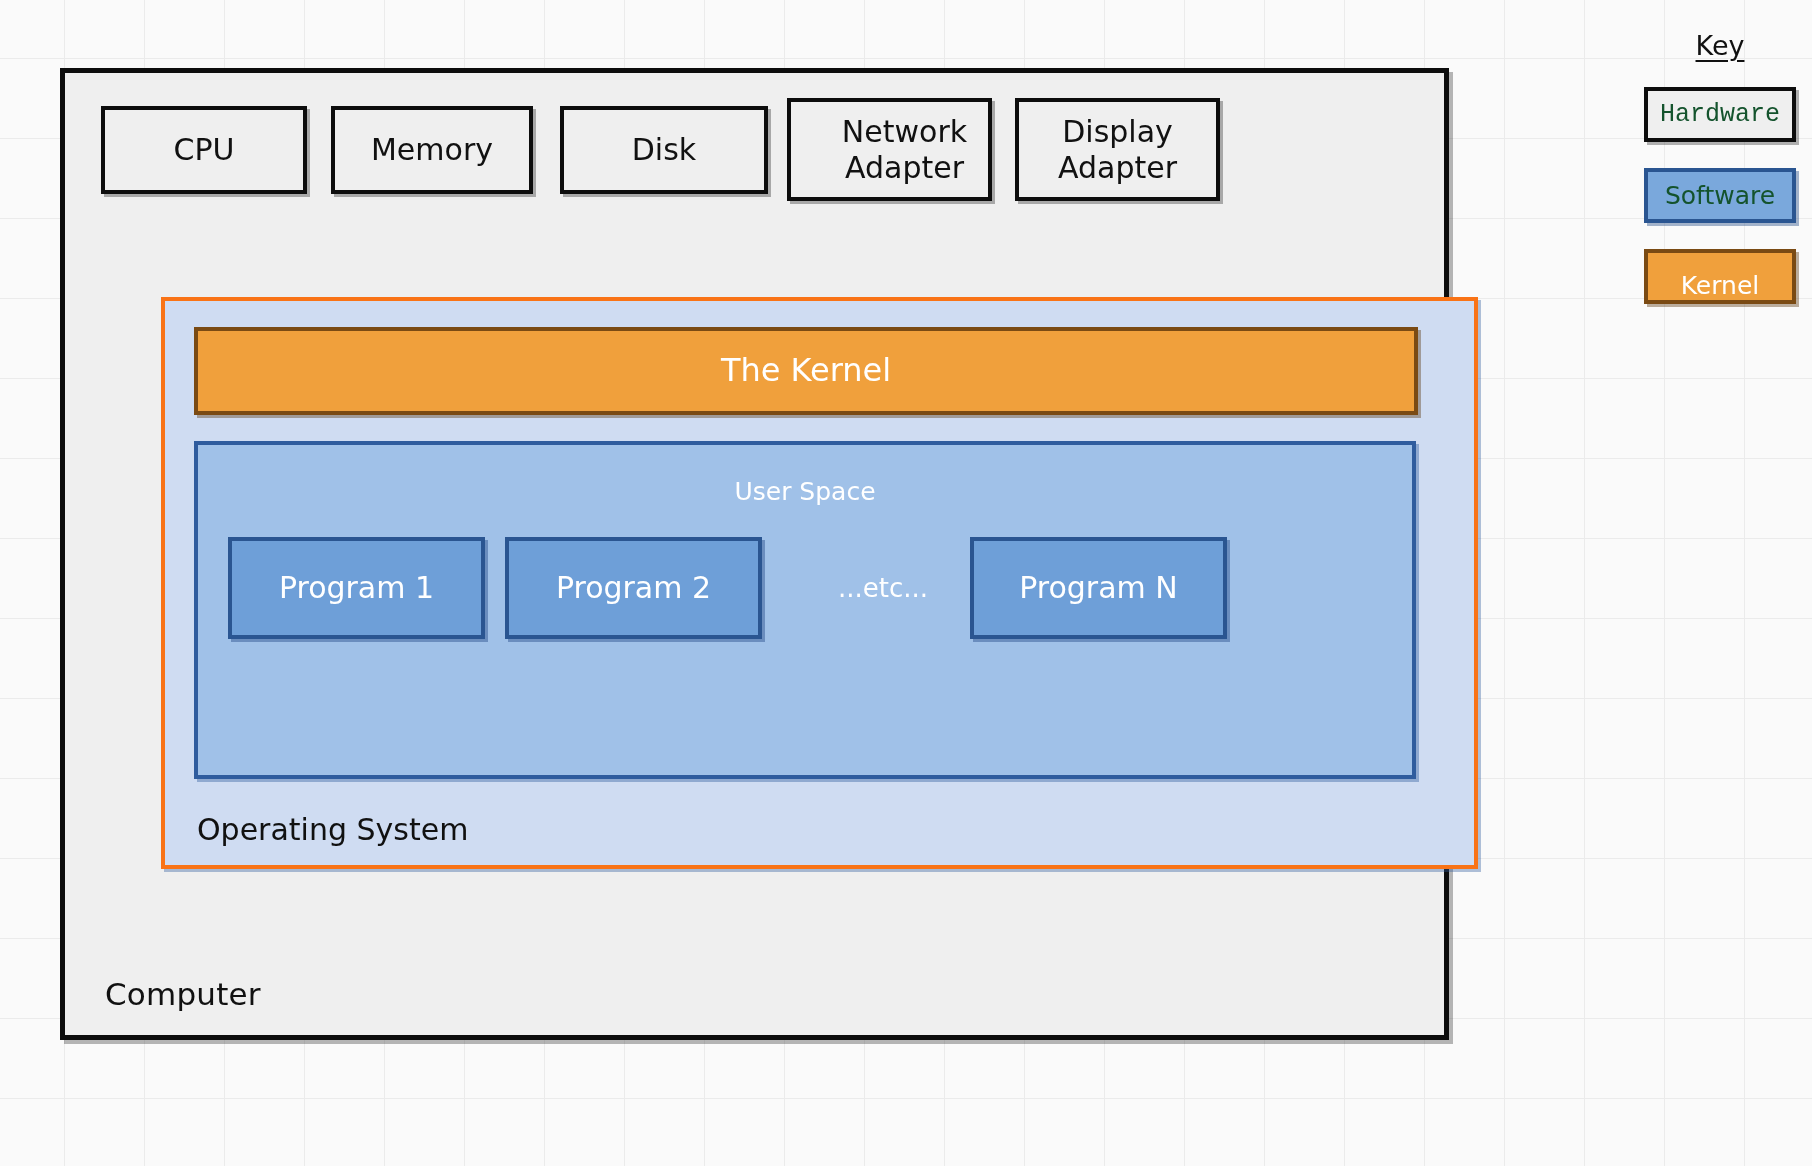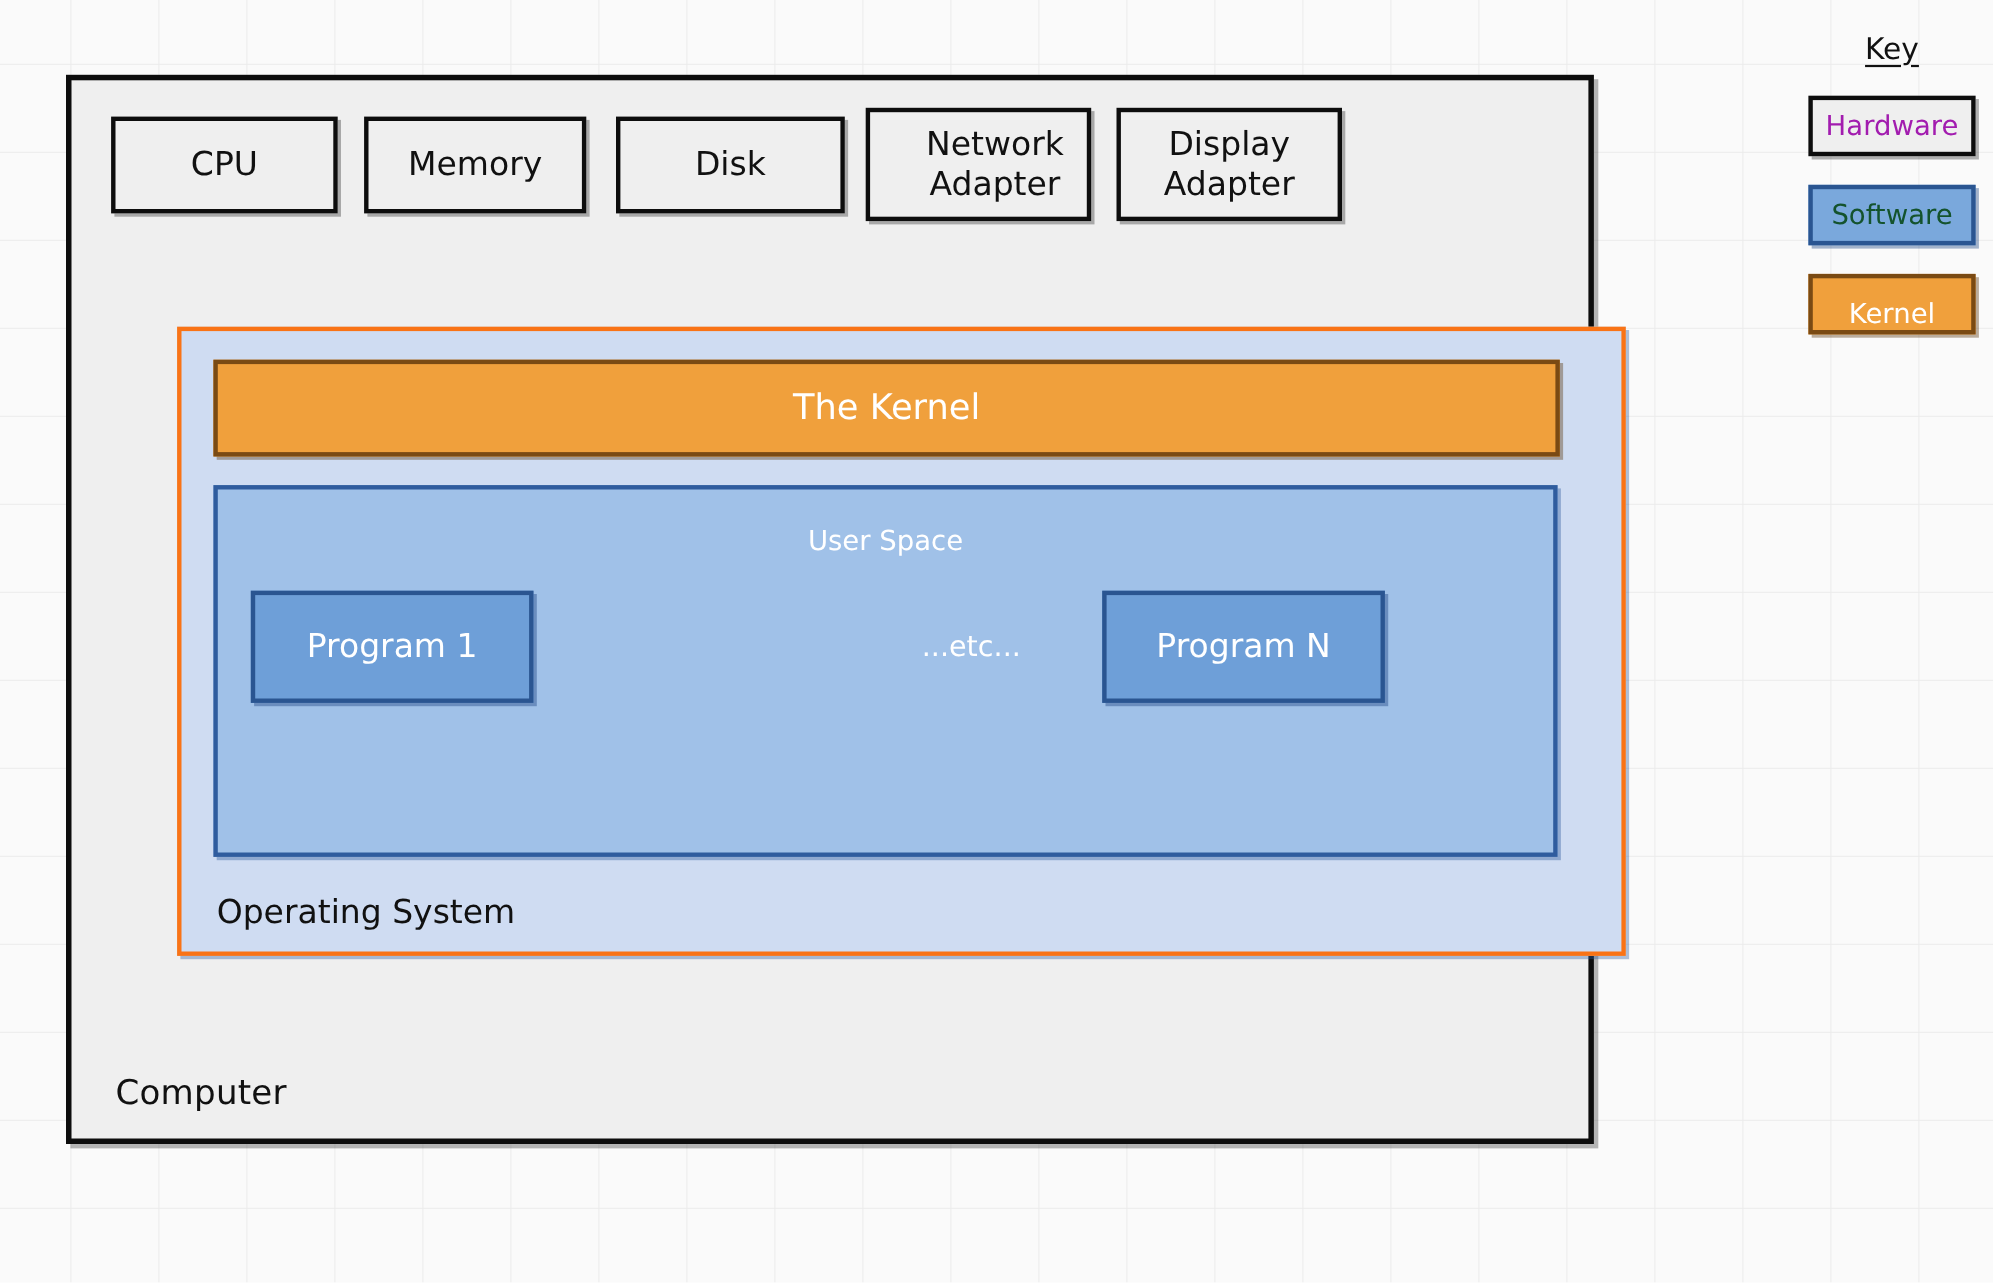--- a/index.html
+++ b/index.html
@@ -127,21 +127,21 @@
     border: 4px solid #2a5591;
     box-shadow: 3px 3px 0 0 rgba(30,70,130,0.42);
     color: #ffffff;
     font-size: 30px;
     top: 92px;
     height: 102px;
   }
 
   #program-1 { left: 30px;  width: 257px; }
   #program-2 { left: 307px; width: 257px; }
-  #program-n { left: 772px; width: 257px; margin-left: 32px; }
+  #program-n { left: 772px; width: 257px; }
 
   #etc-label {
     position: absolute;
     left: 610px;
     top: 92px;
     width: 150px;
     height: 102px;
     display: flex;
     align-items: center;
     justify-content: center;
@@ -174,21 +174,22 @@
     display: flex;
     align-items: center;
     justify-content: center;
     font-size: 25px;
   }
 
   #key-hardware {
     background: #efefef;
     border: 4px solid #0d0d0d;
     box-shadow: 3px 3px 0 0 rgba(20,20,20,0.32);
-    color: #a21caf;
+    color: #14532d;
+    font-family: Liberation Mono, monospace;
   }
 
   #key-software {
     background: #7aa8dc;
     border: 4px solid #2a5591;
     box-shadow: 3px 3px 0 0 rgba(30,70,130,0.40);
     color: #14532d;
   }
 
   #key-kernel {
@@ -235,20 +236,23 @@
       </div>
 
       <div class="box" id="user-space">
 
         <div id="user-space-label">User Space</div>
 
         <div class="box program-box" id="program-1">
           <span>Program 1</span>
         </div>
 
+        <div class="box program-box" id="program-2">
+          <span>Program 2</span>
+        </div>
 
         <div id="etc-label">...etc...</div>
 
         <div class="box program-box" id="program-n">
           <span>Program N</span>
         </div>
 
       </div>
 
       <div id="os-label">Operating System</div>

